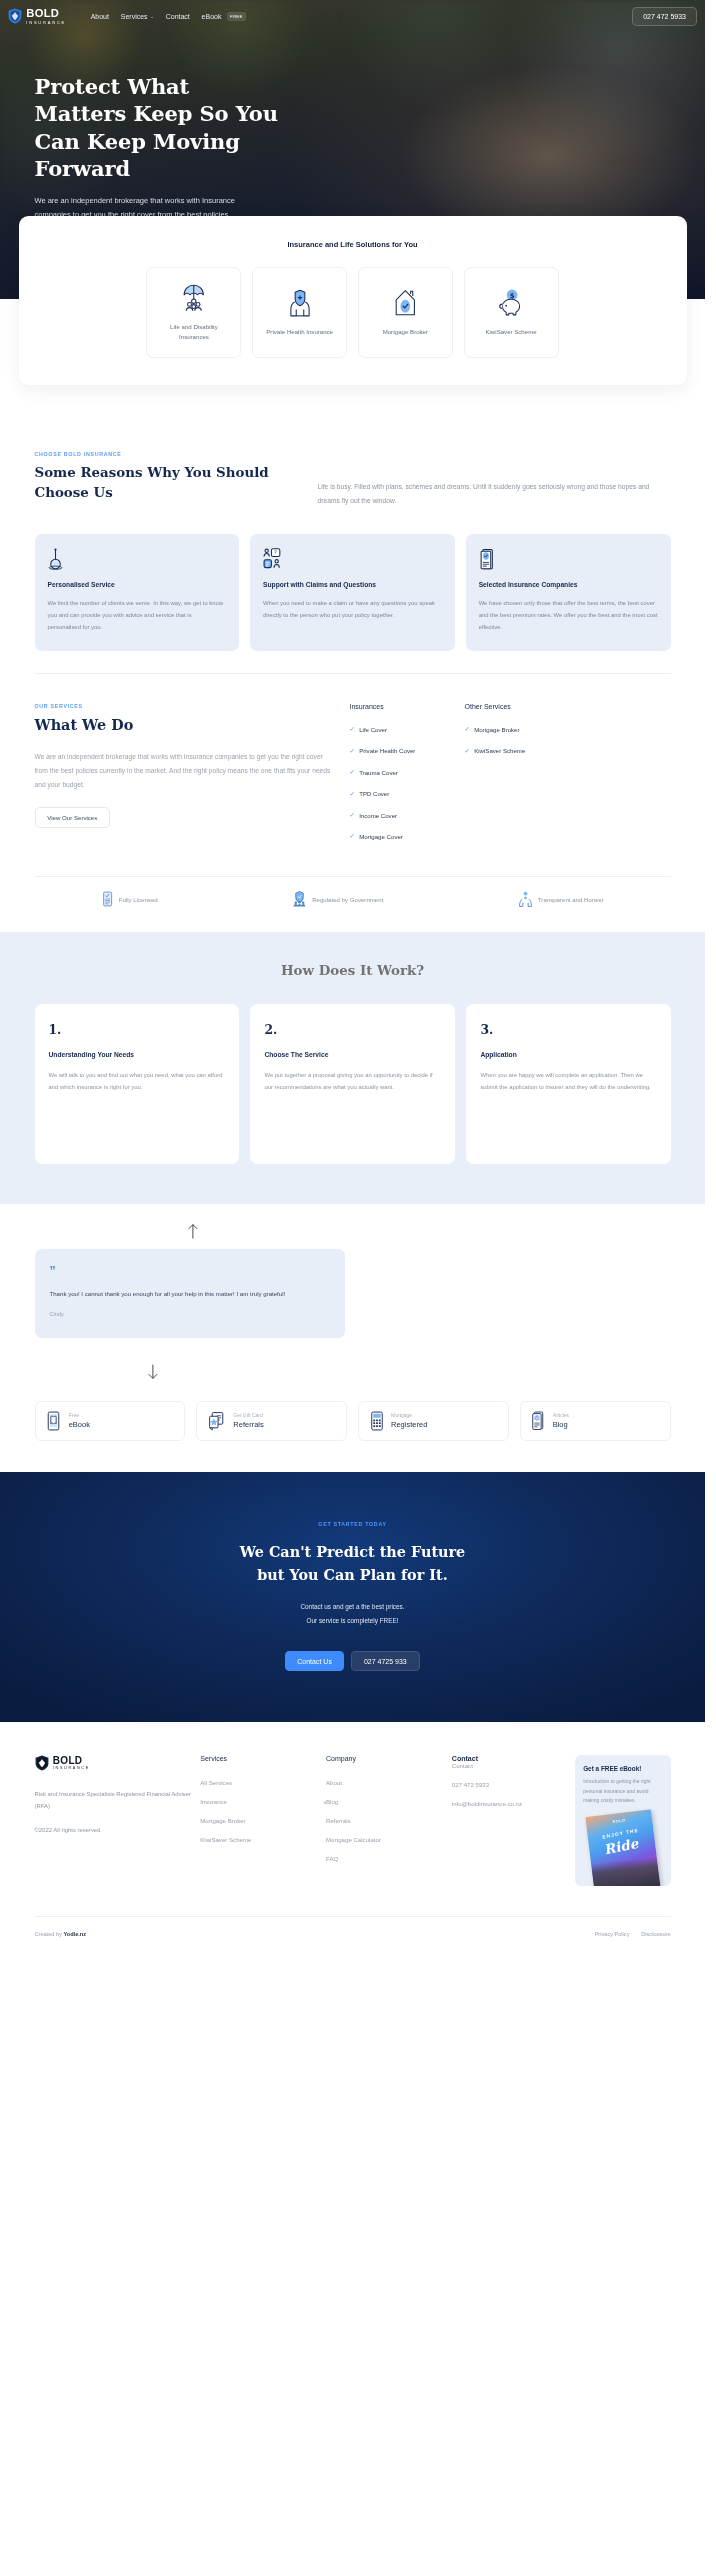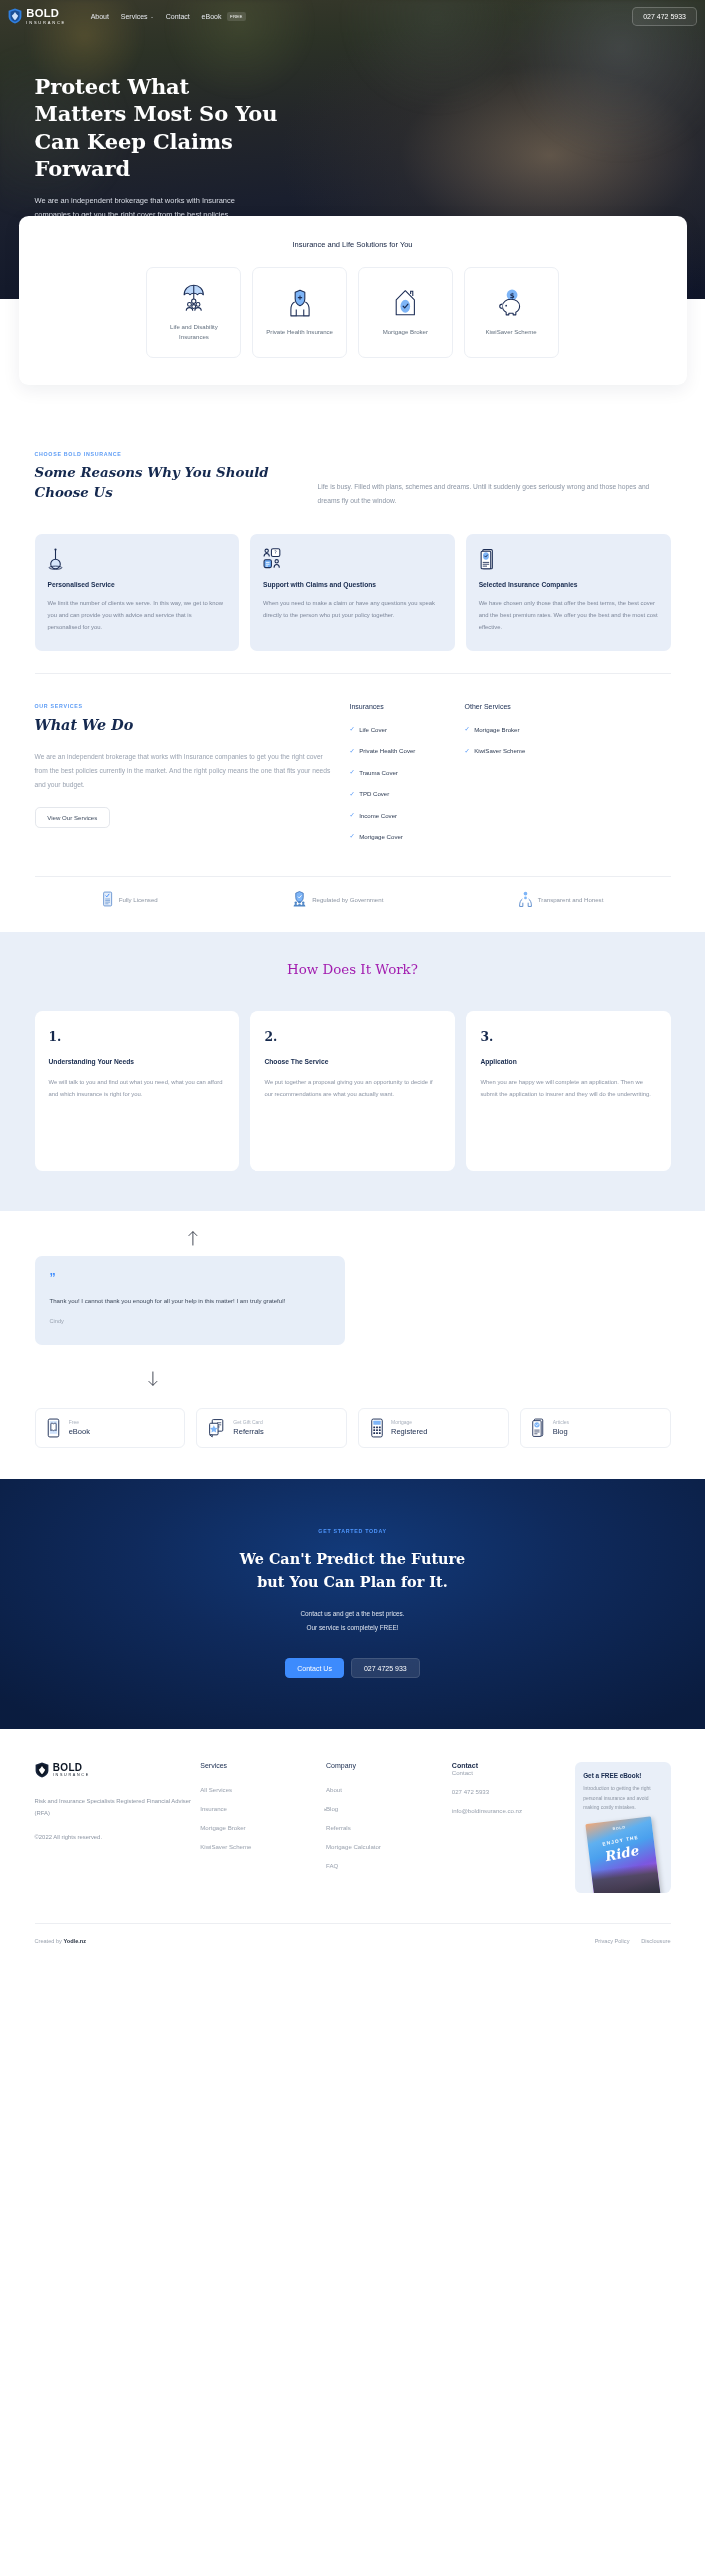--- a/index.html
+++ b/index.html
@@ -112,39 +112,39 @@
 
   
   .solutions-wrap { position:relative; margin-top:-83px; z-index:6; padding-bottom:32px; }
   .solutions {
     width:668px; margin:0 auto;
     background:#fff; border-radius:9.6px;
     box-shadow:0 4.3px 18px rgba(20,30,60,0.07);
     padding:23.5px 0 27px;
   }
   .solutions h3 {
-    text-align:center; font-size:7.5px; font-weight:400; color:#12203f;
+    text-align:center; font-size:7.5px; font-weight:700; color:#12203f;
     margin-bottom:18px;
   }
   .sol-row { display:flex; justify-content:center; gap:10.7px; }
   .sol-card {
     width:95px; height:91px;
     border:0.5px solid #eceff4; border-radius:7px;
     display:flex; flex-direction:column; align-items:center; justify-content:center;
     padding:7.5px; cursor:pointer; background:#fff;
   }
   .sol-icon { height:33px; display:flex; align-items:center; justify-content:center; margin-bottom:7.5px; }
   .sol-label { font-size:6.1px; color:#63707f; text-align:center; line-height:1.75; }
   .eyebrow {
     font-size:5.3px; letter-spacing:0.7px; color:#5d9cf5; font-weight:700;
     text-transform:uppercase;
   }
   .h2 {
     font-family:"DejaVu Serif", serif; font-weight:700;
-    font-size:13.4px; line-height:1.48; color:#15294f; margin-top:6.4px;font-style:italic;
+    font-size:13.4px; line-height:1.48; color:#15294f; margin-top:6.4px;
   }
   .reasons { padding:34px 0 21.4px; }
   .reasons-top { display:flex; gap:32px; }
   .reasons-left { width:251px; }
   .reasons-right { flex:1; padding-top:29px; }
   .reasons-right p { font-size:6.7px; line-height:2.15; color:#8b95a4; }
   .reason-cards { display:flex; gap:10.7px; margin-top:26px; }
   .reason-card {
     flex:1; background:#e8eef8; border-radius:7px; padding:14px 13px 18px;
   }
@@ -169,22 +169,22 @@
   .svc-col h5 { font-size:7px; color:#182b50; font-weight:500; margin-bottom:16px; }
   .svc-li { display:flex; gap:4.3px; align-items:center; margin-bottom:14.4px; font-size:6.1px; color:#2d3b53; }
   .tick { color:#4d93f6; font-size:6.4px; line-height:1; }
 
   .badges { display:flex; justify-content:space-around; padding:15px 0 24.6px; }
   .badge { display:flex; align-items:center; gap:5.3px; font-size:6.1px; color:#8b94a2; }
 
   
   .how { background:#e9eff8; padding:30px 0 40px; }
   .how h2 {
-    font-family:"DejaVu Serif", serif; font-weight:400;
-    text-align:center; font-size:13.4px; color:#a21caf; margin-bottom:34px;
+    font-family:"DejaVu Serif", serif; font-weight:700;
+    text-align:center; font-size:13.4px; color:#737373; margin-bottom:26px;
   }
   .steps { display:flex; gap:11.8px; }
   .step {
     flex:1; background:#fff; border-radius:7.5px; padding:18px 14px 23.5px;
     min-height:160px;
   }
   .step-num {
     font-family:"DejaVu Serif", serif; font-weight:700;
     font-size:12.3px; color:#16294d; margin-bottom:14px;
   }
@@ -331,21 +331,21 @@
             <span>eBook</span>
             <span class="free-badge">FREE</span>
           </a>
         </nav>
 
         <button class="phone-btn">027 472 5933</button>
       </div>
     </div>
 
     <div class="container hero-inner">
-      <h1>Protect What Matters Most So You Can Keep Claims Forward</h1>
+      <h1>Protect What Matters Keep So You Can Keep Moving Forward</h1>
       <p>We are an independent brokerage that works with Insurance companies to get you the right cover from the best policies currently in the market.</p>
       <button class="btn-primary">Contact Us</button>
     </div>
   </section>
 
   <div class="solutions-wrap">
     <div class="solutions">
       <h3>Insurance and Life Solutions for You</h3>
       <div class="sol-row">
 

